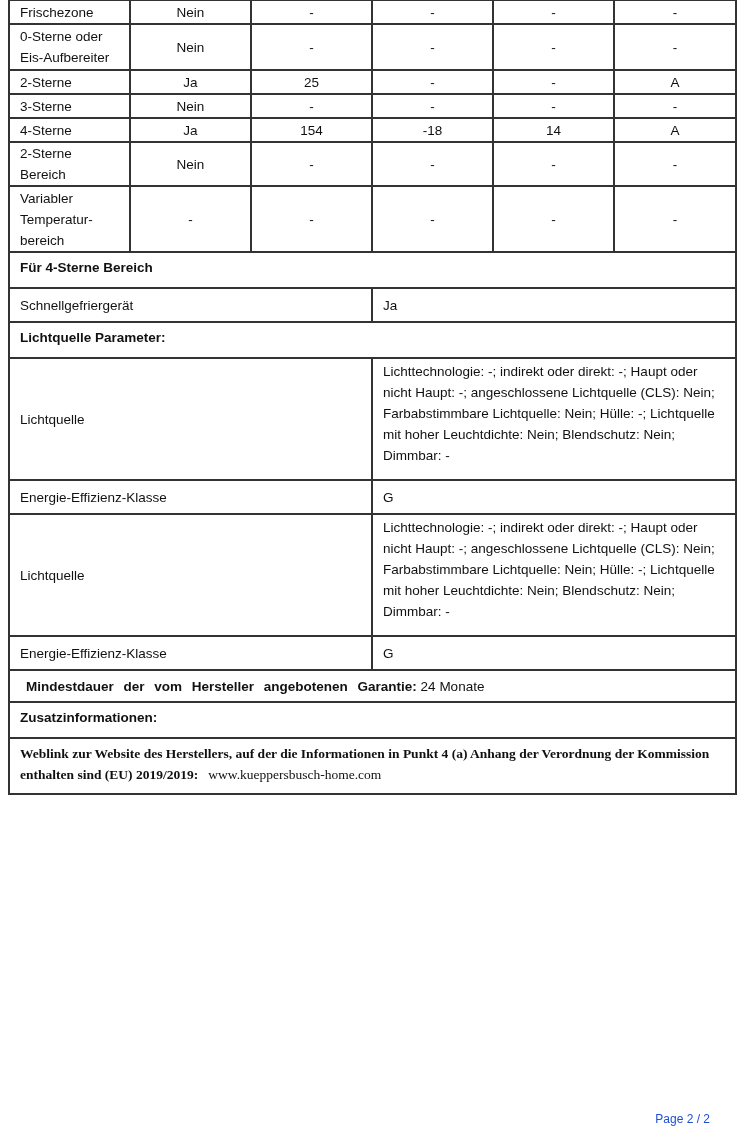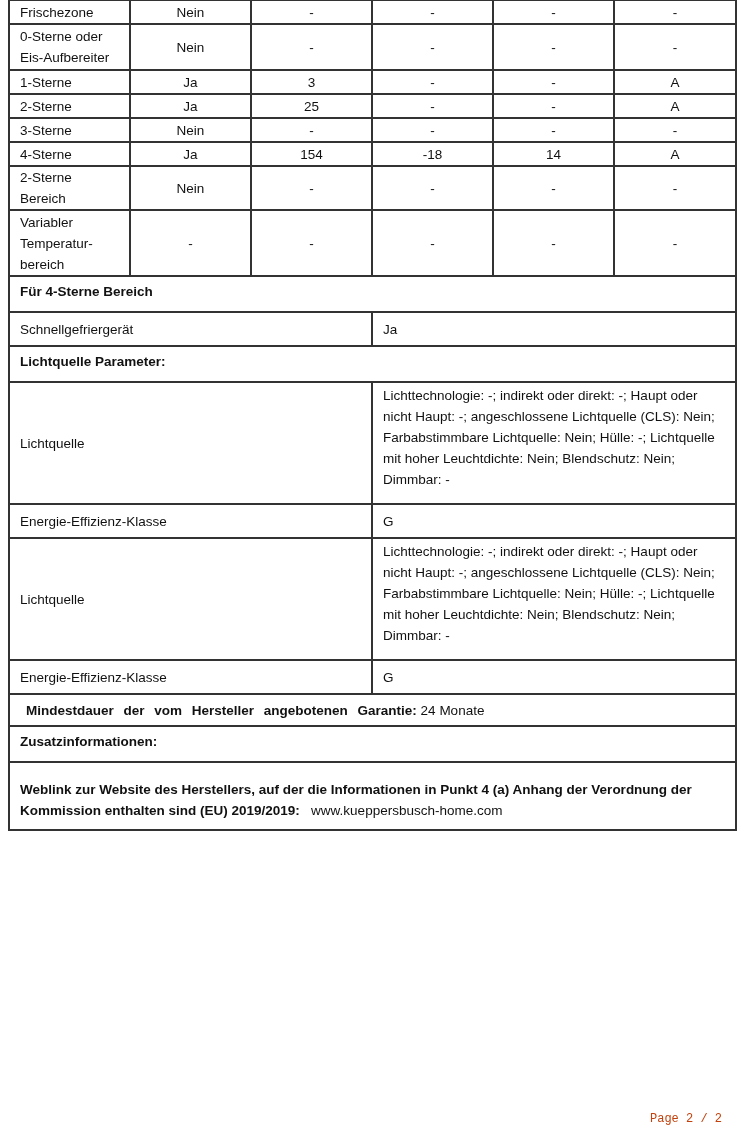--- a/index.html
+++ b/index.html
@@ -10,23 +10,23 @@
   td.c { text-align: center; padding: 0 0; }
   tr.h24 td { height: 22px; }
   tr.h44 td { height: 44px; }
   tr.h64 td { height: 64px; }
   tr.sec td { height: 30px; font-weight: bold; vertical-align: top; padding-top: 4px; }
   tr.kv td { height: 32px; }
   tr.light td { height: 118px; }
   tr.light td.desc { vertical-align: top; padding-top: 2px; }
   tr.warranty td { height: 30px; }
   tr.warranty .lbl { font-weight: bold; word-spacing: 6px; padding-left: 6px; }
-  tr.web td { height: 50px; font-weight: bold; vertical-align: top; padding-top: 16px; }
+  tr.web td { height: 50px; font-weight: bold; vertical-align: top; padding-top: 4px; font-family: Liberation Serif, serif; }
   .normal { font-weight: normal; }
-  .page-footer { position: absolute; right: 28px; top: 1112px; font-size: 12px; color: #c2410c; font-family: Liberation Mono, monospace; }
+  .page-footer { position: absolute; right: 40px; top: 1112px; font-size: 12px; color: #1d4ed8; }
 </style>
 </head>
 <body>
 
 <table>
   <colgroup>
     <col style="width:121px">
       <col style="width:121px">
       <col style="width:121px">
     <col style="width:121px">
@@ -42,28 +42,20 @@
       <td class="c">-</td>
       <td class="c">-</td>
     </tr>
     <tr class="h44">
       <td>0-Sterne oder Eis-Aufbereiter</td>
       <td class="c">Nein</td>
       <td class="c">-</td>
       <td class="c">-</td>
       <td class="c">-</td>
       <td class="c">-</td>
-    </tr>
-    <tr class="h24">
-      <td>1-Sterne</td>
-      <td class="c">Ja</td>
-      <td class="c">3</td>
-      <td class="c">-</td>
-      <td class="c">-</td>
-      <td class="c">A</td>
     </tr>
     <tr class="h24">
       <td>2-Sterne</td>
       <td class="c">Ja</td>
       <td class="c">25</td>
       <td class="c">-</td>
       <td class="c">-</td>
       <td class="c">A</td>
     </tr>
     <tr class="h24">

